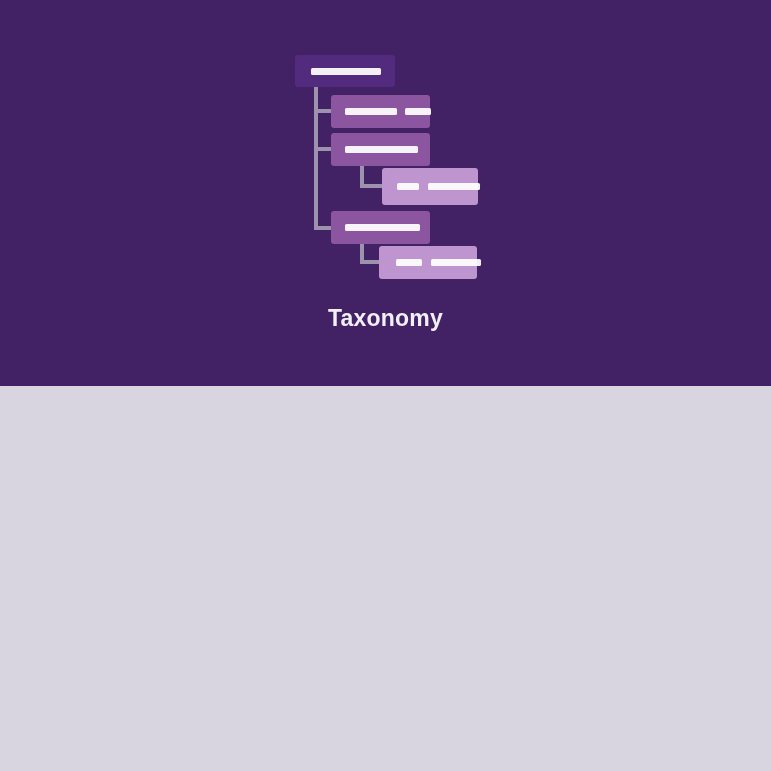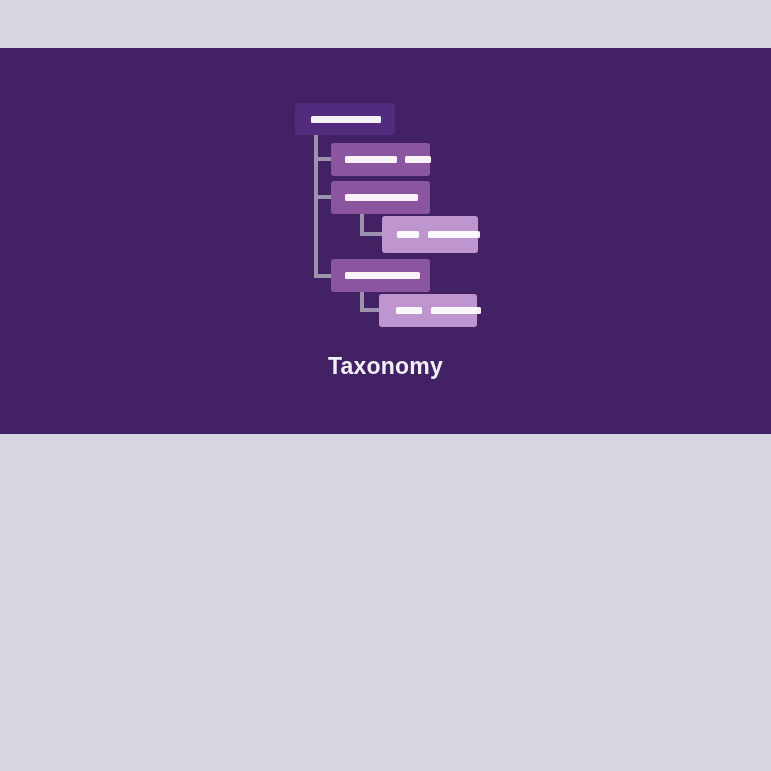--- a/index.html
+++ b/index.html
@@ -3,21 +3,21 @@
 <meta charset="utf-8">
 <title>Taxonomy vs Ontology</title>
 <style>
   html,body{margin:0;padding:0;}
   body{
     width:771px;height:771px;
     font-family:"Liberation Sans", sans-serif;
     overflow:hidden;
     background:#D8D5E0;
   }
-  #stage{position:relative;width:771px;height:604px;overflow:hidden;margin-top:48px;}
+  #stage{position:relative;width:771px;height:604px;overflow:hidden;}
 
   
   .panel{position:absolute;left:0;width:771px;}
   #panel-taxonomy{top:0;height:386px;background:#422265;}
   #panel-ontology{top:386px;height:385px;background:#D8D5E0;}
 
   
   .caption{
     position:absolute;left:0;width:771px;text-align:center;
     font-weight:bold;letter-spacing:0.2px;

